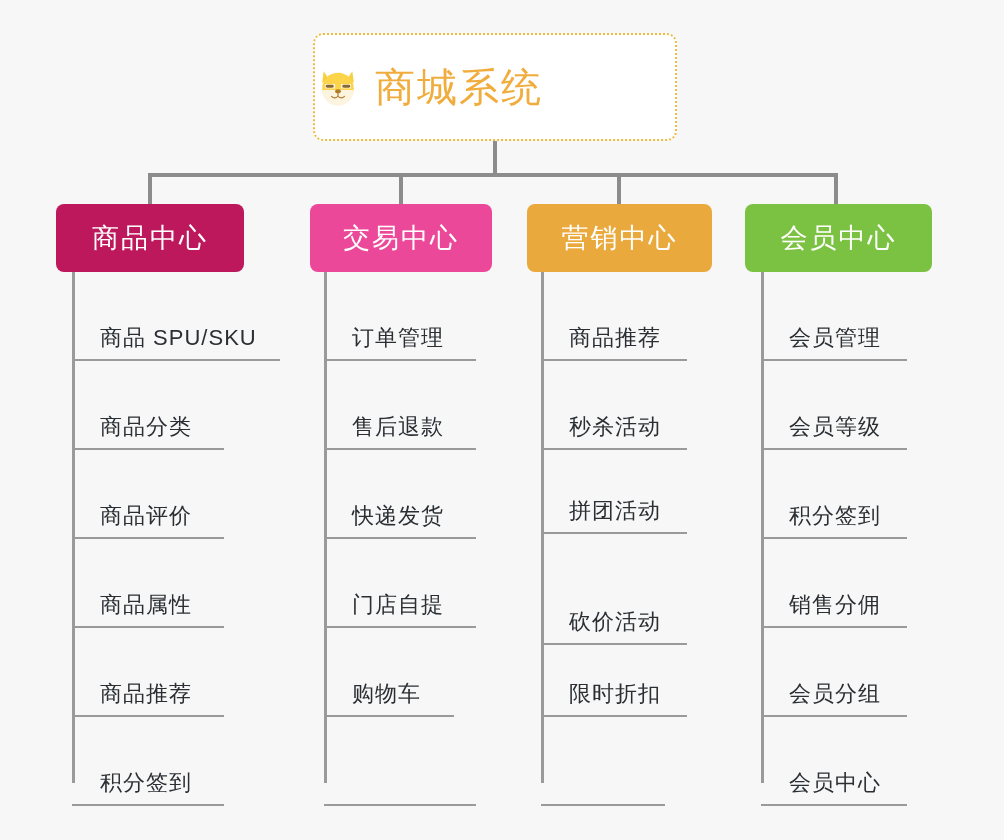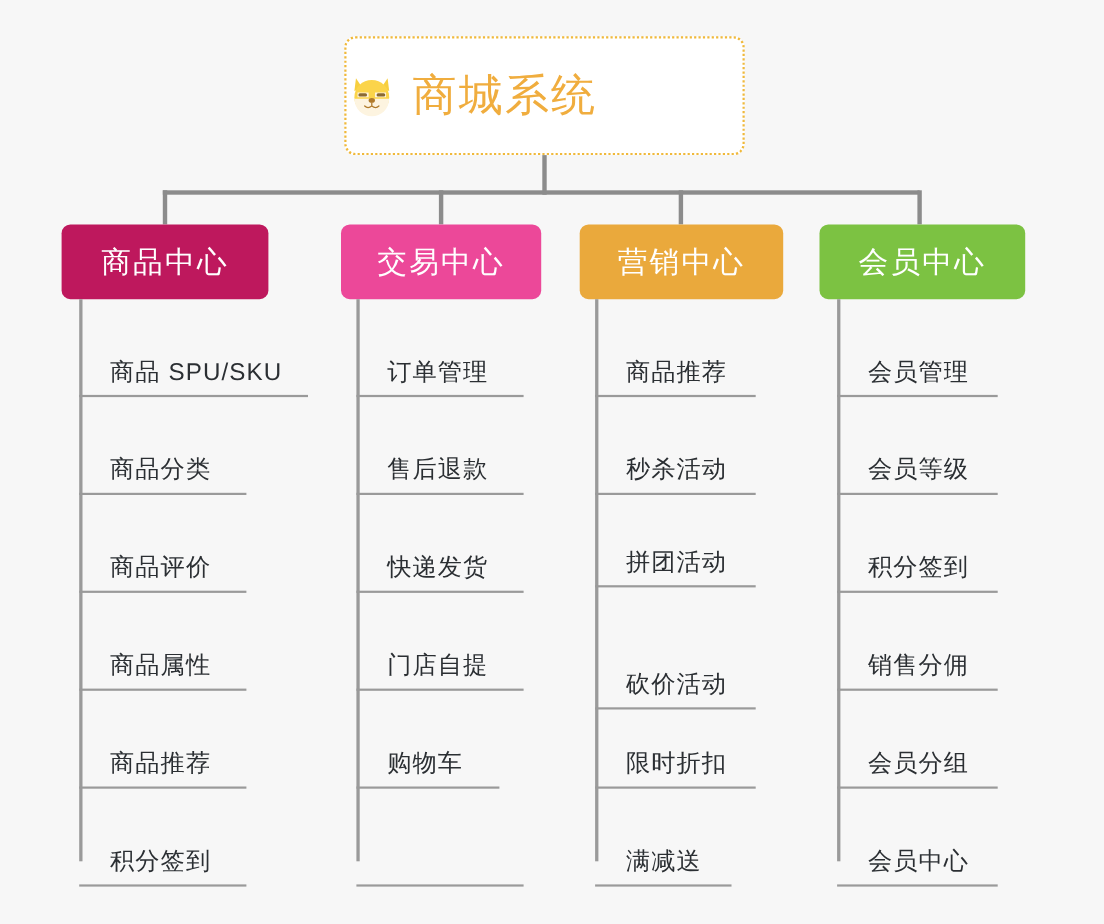--- a/index.html
+++ b/index.html
@@ -237,21 +237,20 @@
       </div>
       <div class="leaf" style="top:284px;left:14px;width:146px">
         <div class="leaf-label">砍价活动</div>
         <div class="leaf-rule"></div>
       </div>
       <div class="leaf" style="top:356px;left:14px;width:146px">
         <div class="leaf-label">限时折扣</div>
         <div class="leaf-rule"></div>
       </div>
       <div class="leaf" style="top:445px;left:14px;width:124px">
-        <div class="leaf-label">满减送</div>
         <div class="leaf-rule"></div>
       </div>
     </div>
   </div>
 
   <div class="branch" style="left:745px;width:187px">
     <div class="branch-header" style="width:187px;background:#7cc242">
       <span>会员中心</span>
     </div>
     <div class="spine" style="left:16px;top:68px;height:511px"></div>

